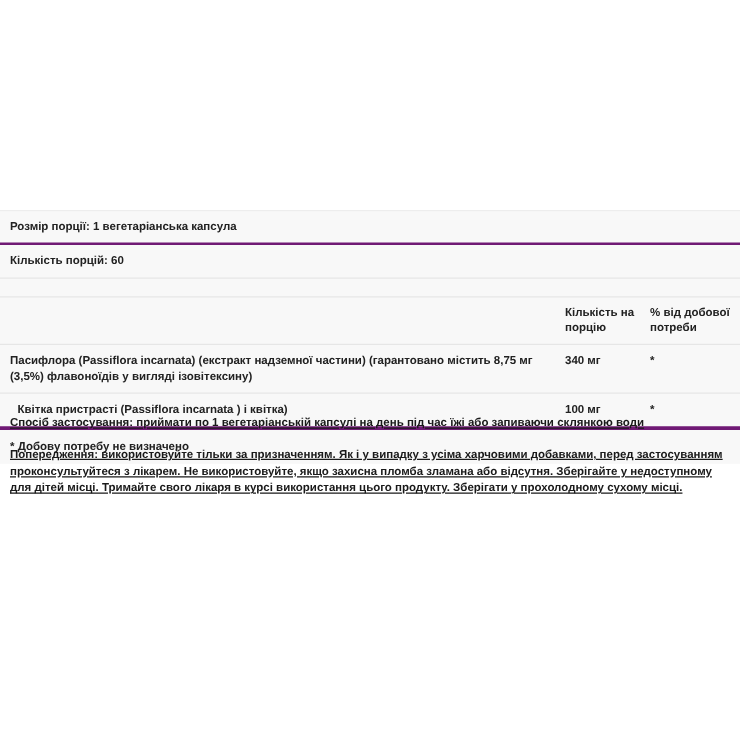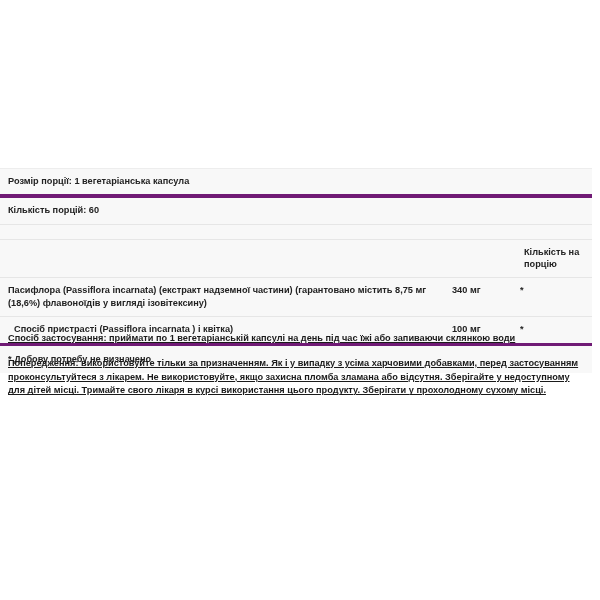--- a/index.html
+++ b/index.html
@@ -44,21 +44,21 @@
     border-top: 1px solid #e6e6e6;
     box-sizing: border-box;
     padding: 6px 0 6px 0;
   }
   .facts-row:first-child {
     border-top: none;
   }
 
   .serving-row {
     padding: 6px 8px 6px 8px;
-    border-top: 4px solid #701a75;
+    border-top: 2px solid #701a75;
     font-weight: bold;
     color: #222;
   }
   .serving-row.first {
     border-top: 1px solid #ededed;
   }
 
   .spacer-row {
     height: 14px;
     border-top: 1px solid #e6e6e6;
@@ -129,30 +129,31 @@
 
     <div class="serving-row first">Розмір порції: 1 вегетаріанська капсула</div>
 
     <div class="serving-row">Кількість порцій: 60</div>
 
     <div class="spacer-row"></div>
 
     <div class="facts-row header-row">
       <div class="col-name"></div>
       <div class="col-amount">Кількість на порцію</div>
+      <div class="col-dv">% від добової потреби</div>
     </div>
 
     <div class="facts-row">
-      <div class="col-name">Пасифлора (Passiflora incarnata) (екстракт надземної частини) (гарантовано містить 8,75 мг (18,6%) флавоноїдів у вигляді ізовітексину)</div>
+      <div class="col-name">Пасифлора (Passiflora incarnata) (екстракт надземної частини) (гарантовано містить 8,75 мг (3,5%) флавоноїдів у вигляді ізовітексину)</div>
       <div class="col-amount">340 мг</div>
       <div class="col-dv">*</div>
     </div>
 
     <div class="facts-row">
-      <div class="col-name indent">Спосіб пристрасті (Passiflora incarnata ) і квітка)</div>
+      <div class="col-name indent">Квітка пристрасті (Passiflora incarnata ) і квітка)</div>
       <div class="col-amount">100 мг</div>
       <div class="col-dv">*</div>
     </div>
 
     <div class="footnote-row">* Добову потребу не визначено</div>
 
   </div>
 
   <div class="body-copy">
     <p>Спосіб застосування: приймати по 1 вегетаріанській капсулі на день під час їжі або запиваючи склянкою води</p>

